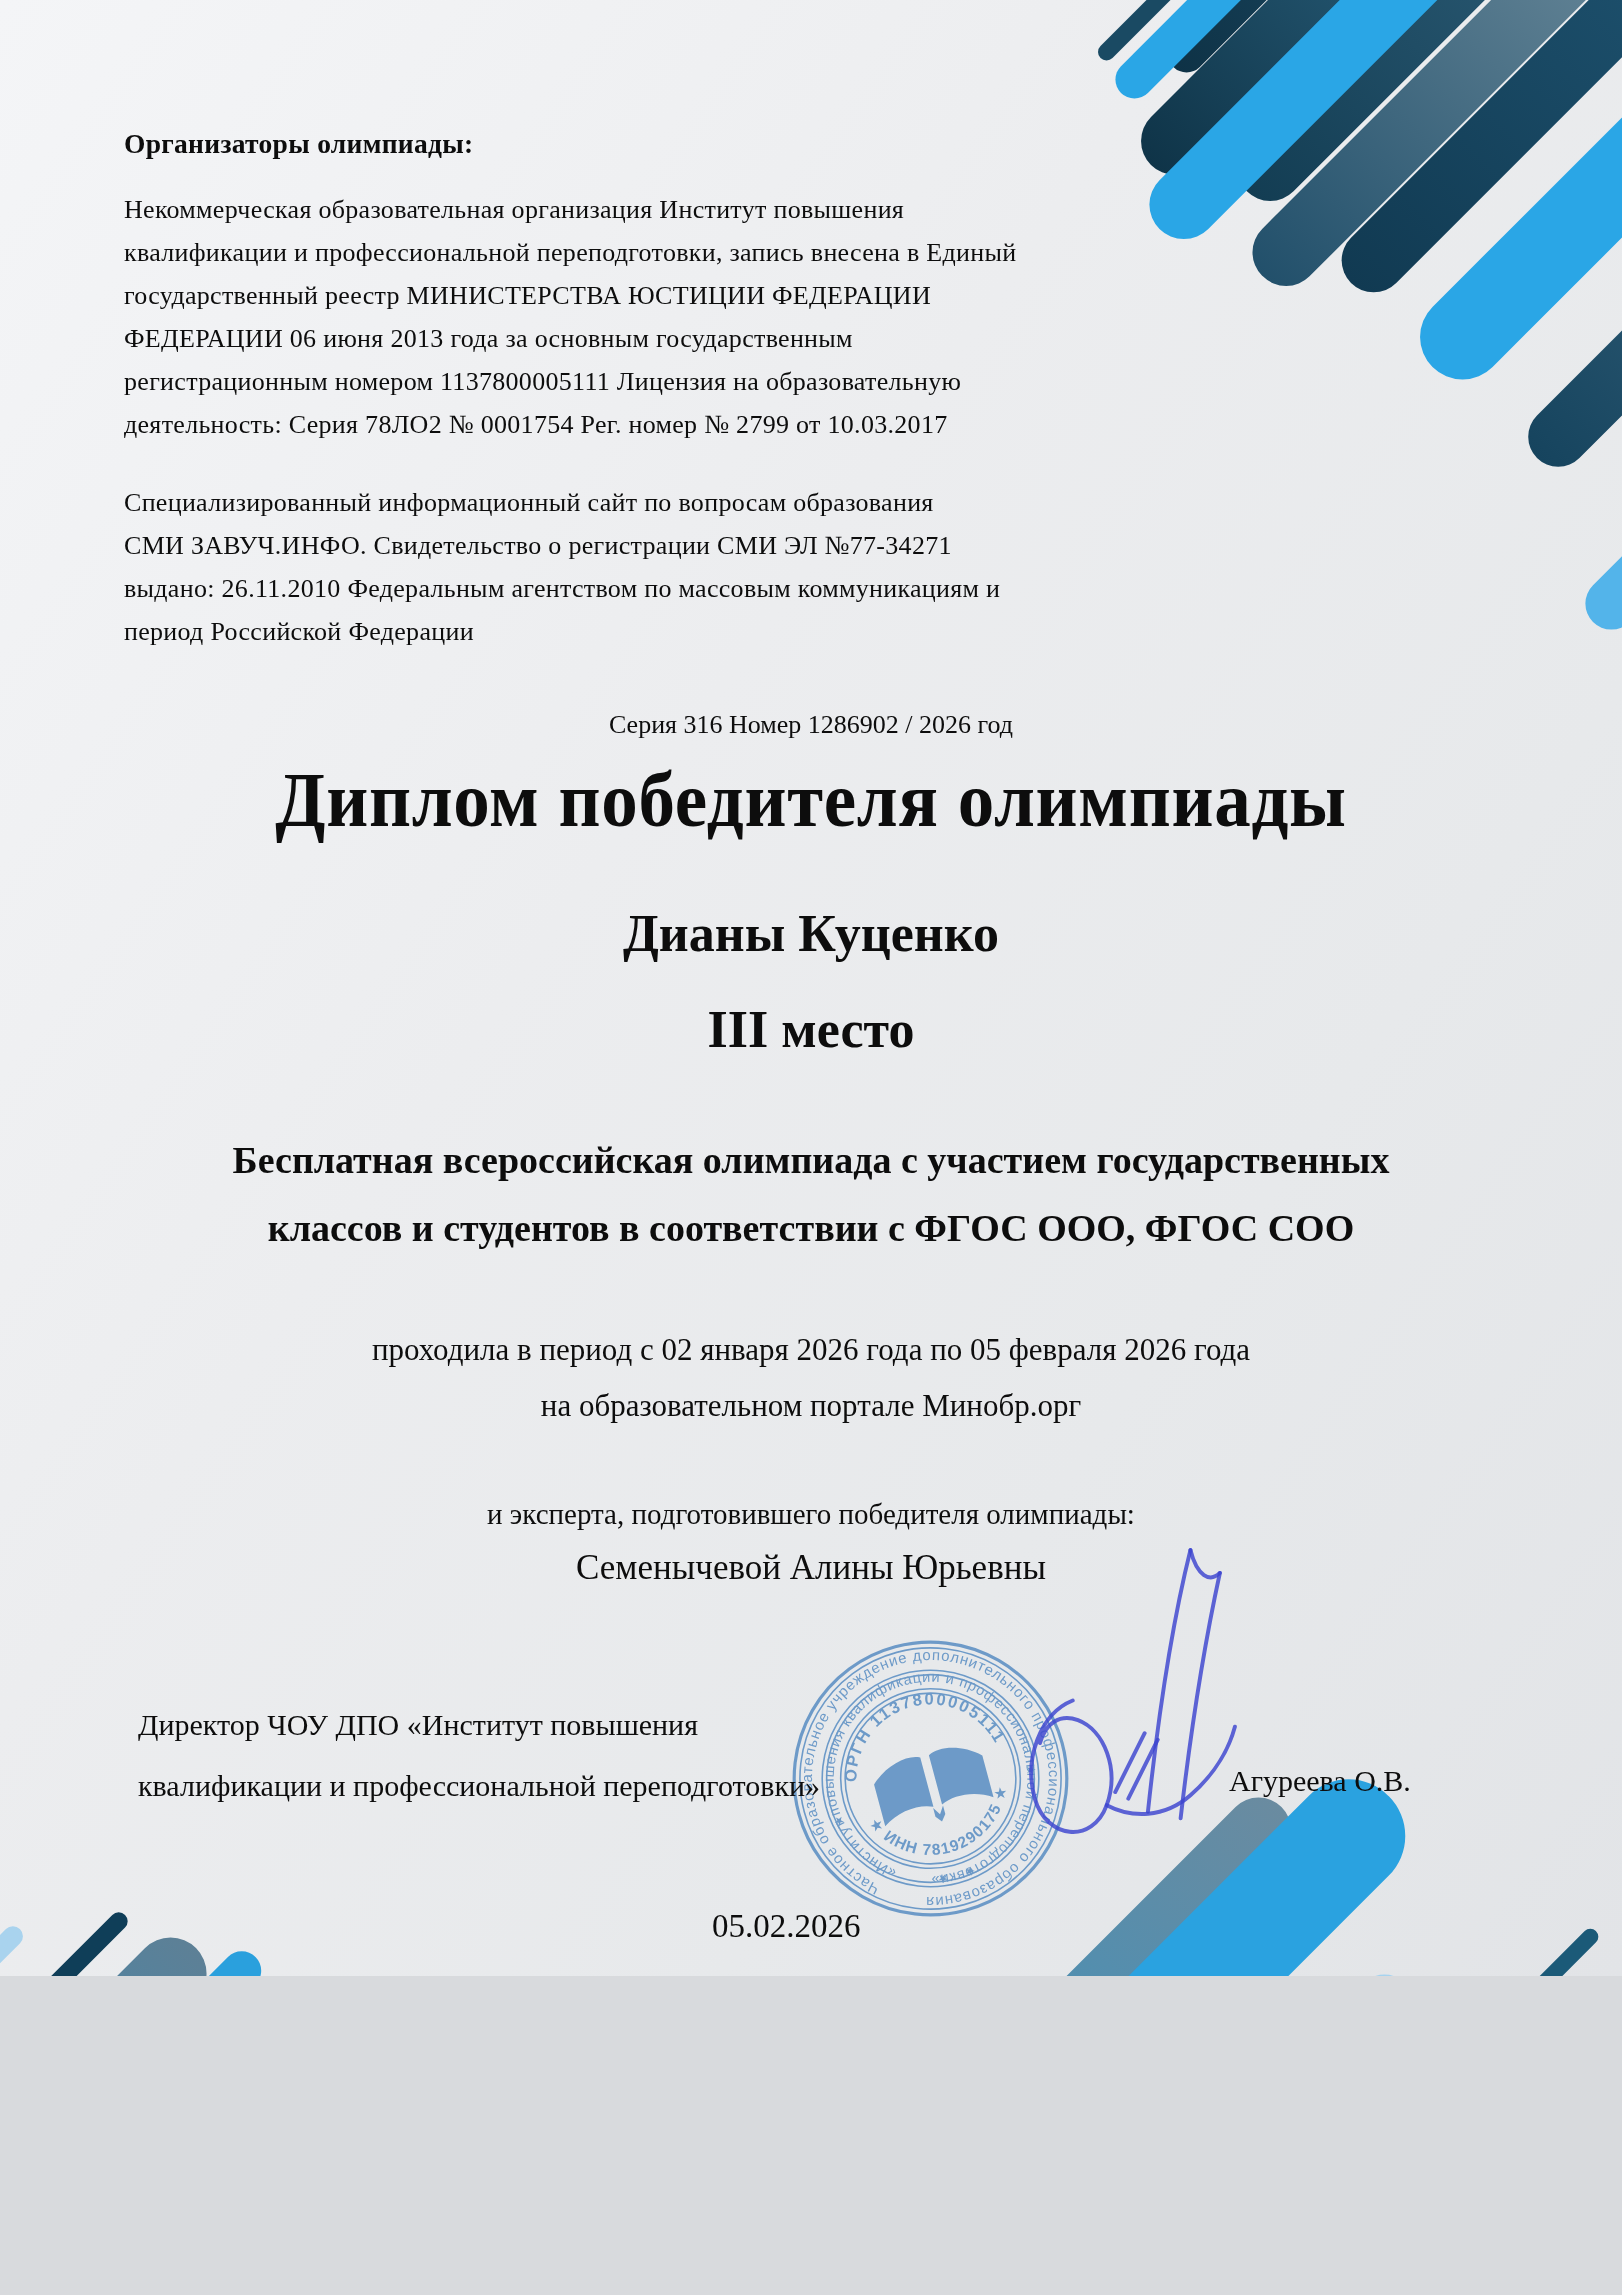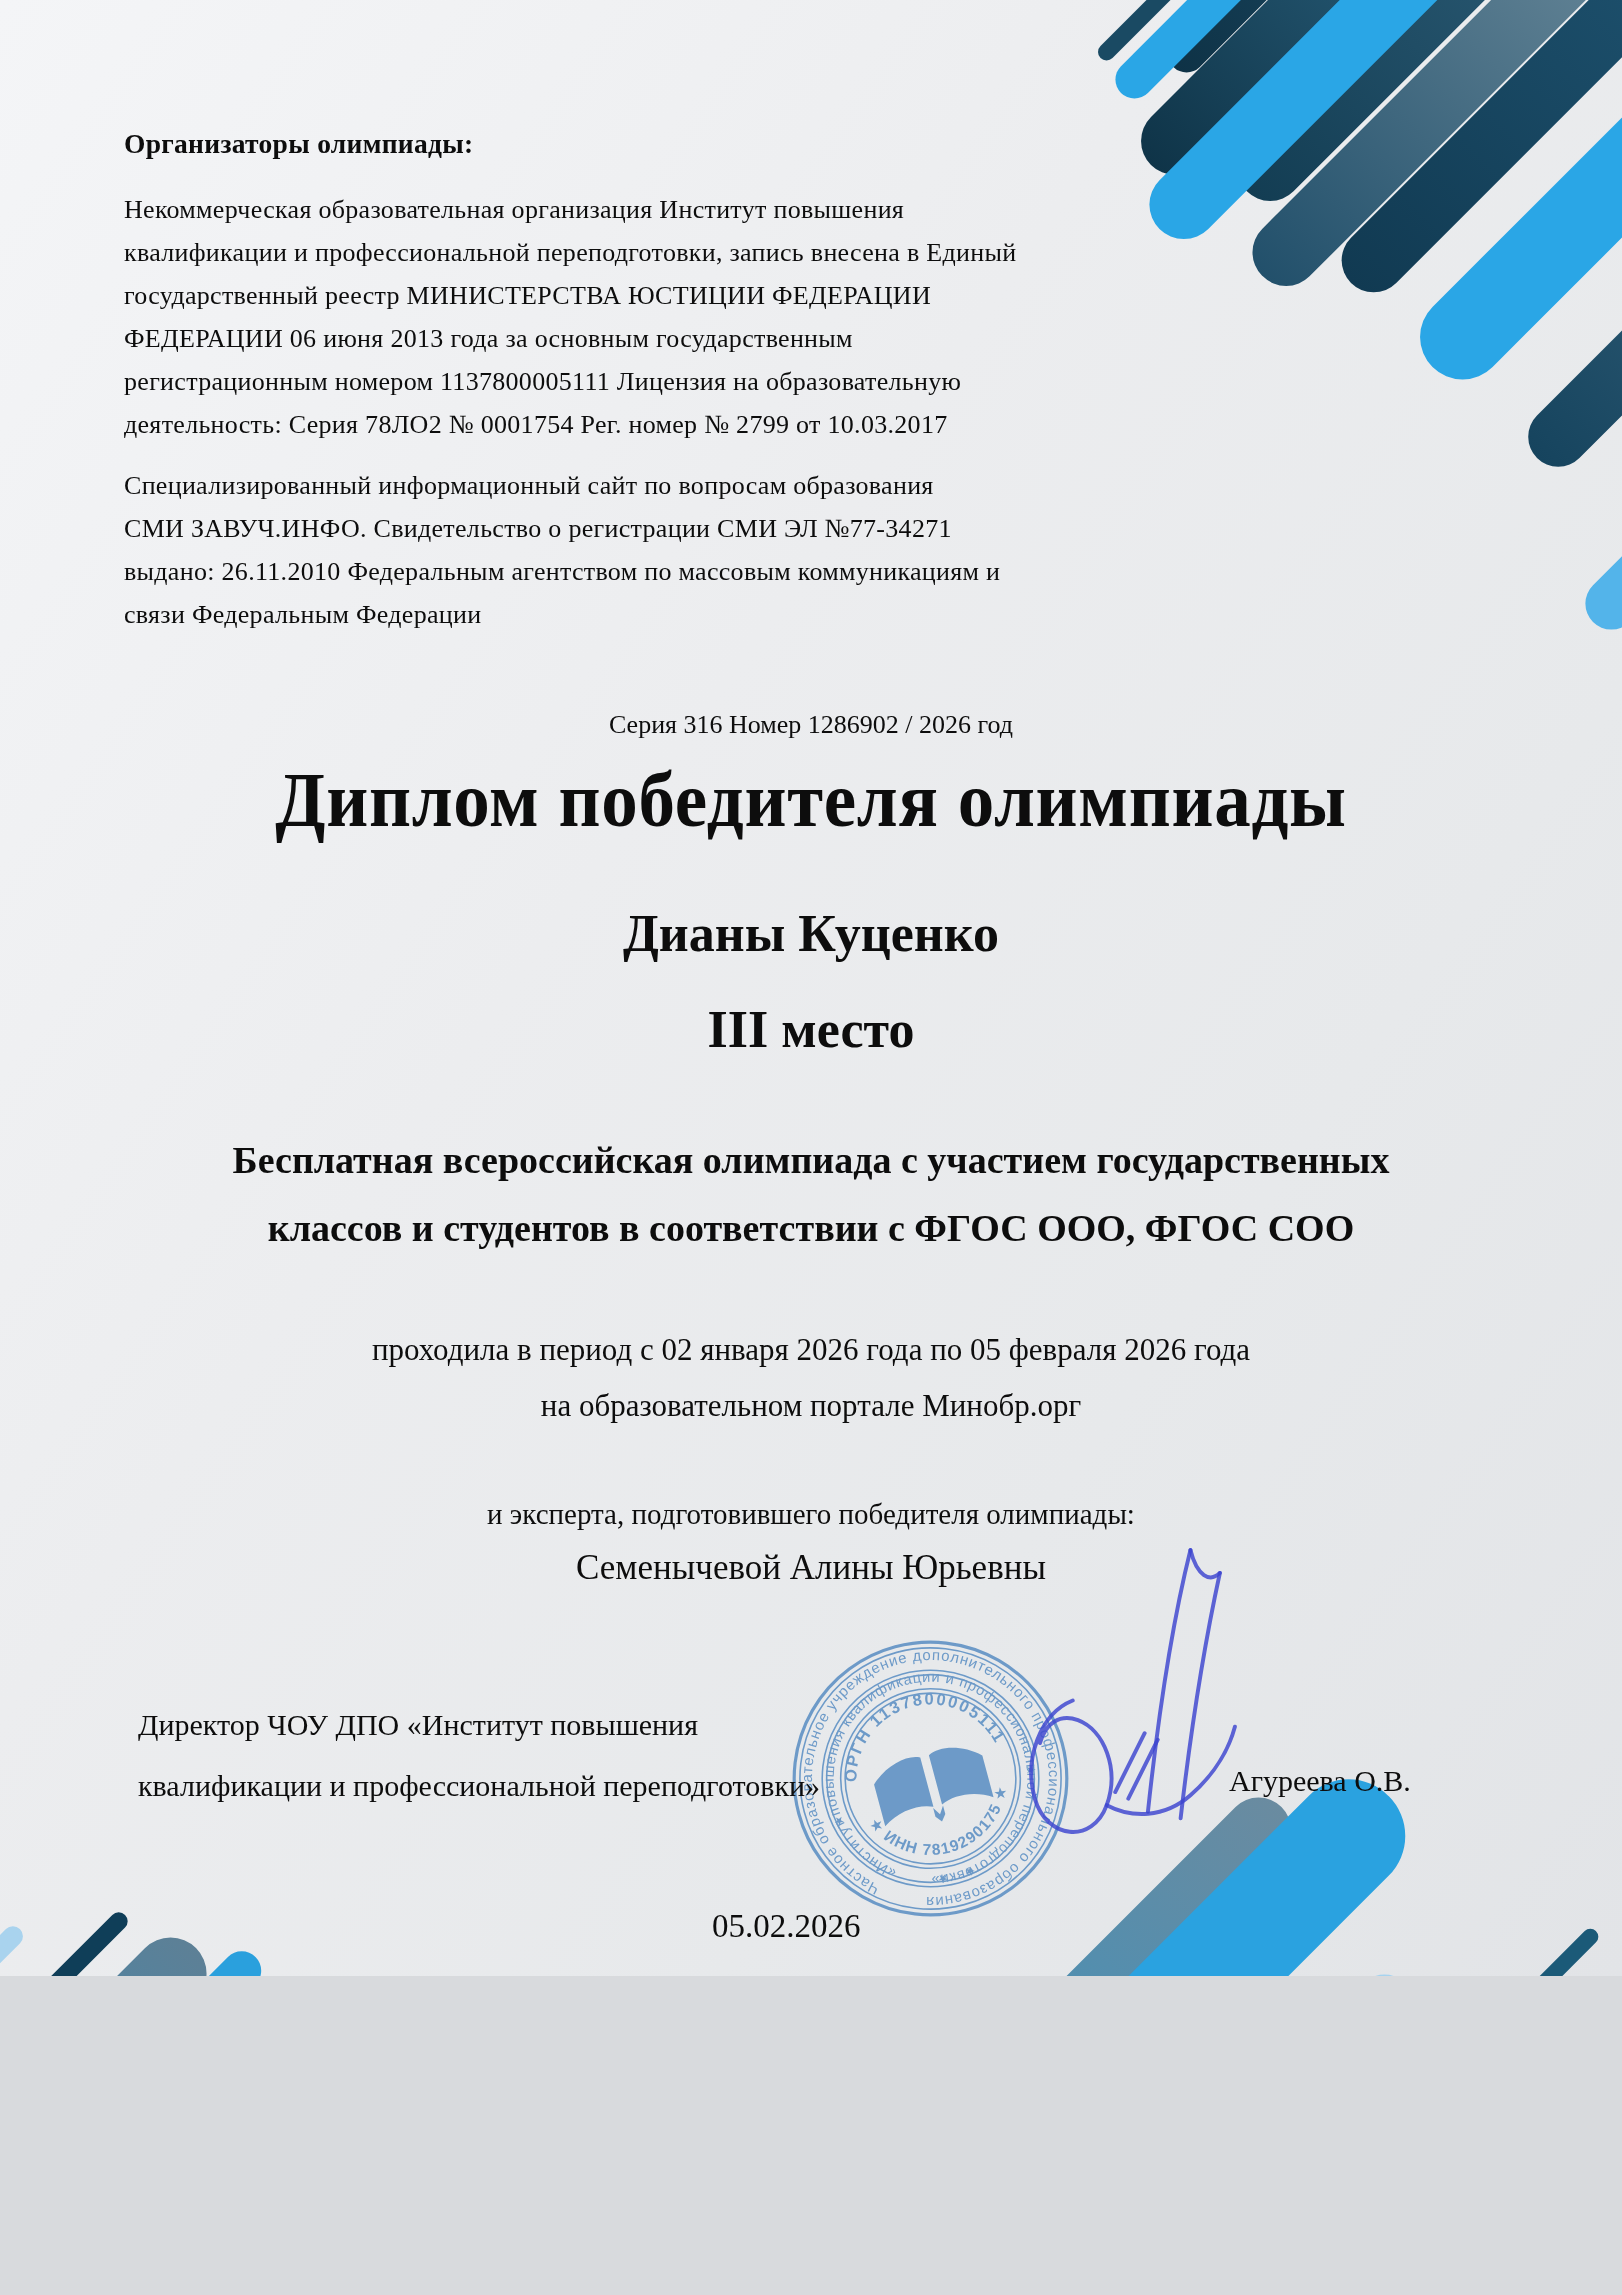--- a/index.html
+++ b/index.html
@@ -11,21 +11,21 @@
     font-family:"Liberation Serif","DejaVu Serif",serif;
     color:#0d0d0d;
   }
   
   .abs{position:absolute;white-space:nowrap;}
   .center{left:0;width:1622px;text-align:center;}
   .org-heading{left:124px;top:128px;font-size:27.5px;font-weight:bold;letter-spacing:0.3px;z-index:2;}
   .para{z-index:2;}
   .para .line{height:43px;line-height:43px;font-size:26px;letter-spacing:0.3px;}
   .p1{left:124px;top:188px;}
-  .p2{left:124px;top:464px;}
+  .p2{left:124px;top:481px;}
   .series{top:710px;font-size:26px;z-index:2;}
   .title{top:758px;font-size:73px;font-weight:bold;letter-spacing:0.7px;transform:scaleY(1.07);z-index:2;}
   .recipient{top:904px;font-size:52px;font-weight:bold;z-index:2;}
   .place{top:1000px;font-size:52px;font-weight:bold;z-index:2;}
   .desc{top:1126px;z-index:2;}
   .desc .line{height:68px;line-height:68px;font-size:38px;font-weight:bold;}
   .period{top:1332px;font-size:31px;z-index:2;}
   .portal{top:1388px;font-size:31px;z-index:2;}
   .expert-intro{top:1498px;font-size:29px;z-index:2;}
   .expert-name{top:1548px;font-size:35px;z-index:2;}
@@ -122,21 +122,21 @@
     <div class="line">государственный реестр МИНИСТЕРСТВА ЮСТИЦИИ ФЕДЕРАЦИИ</div>
     <div class="line">ФЕДЕРАЦИИ 06 июня 2013 года за основным государственным</div>
     <div class="line">регистрационным номером 1137800005111 Лицензия на образовательную</div>
     <div class="line">деятельность: Серия 78ЛО2 № 0001754 Рег. номер № 2799 от 10.03.2017</div>
   </div>
 
   <div class="abs para p2">
     <div class="line">Специализированный информационный сайт по вопросам образования</div>
     <div class="line">СМИ ЗАВУЧ.ИНФО. Свидетельство о регистрации СМИ ЭЛ №77-34271</div>
     <div class="line">выдано: 26.11.2010 Федеральным агентством по массовым коммуникациям и</div>
-    <div class="line">связи Федеральным Федерации</div>
+    <div class="line">период Российской Федерации</div>
   </div>
 
   <div class="abs center series">Серия 316 Номер 1286902 / 2026 год</div>
   <div class="abs center title">Диплом победителя олимпиады</div>
   <div class="abs center recipient">Дианы Куценко</div>
   <div class="abs center place">III место</div>
 
   <div class="abs center desc">
     <div class="line">Бесплатная всероссийская олимпиада с участием государственных</div>
     <div class="line">классов и студентов в соответствии с ФГОС ООО, ФГОС СОО</div>

